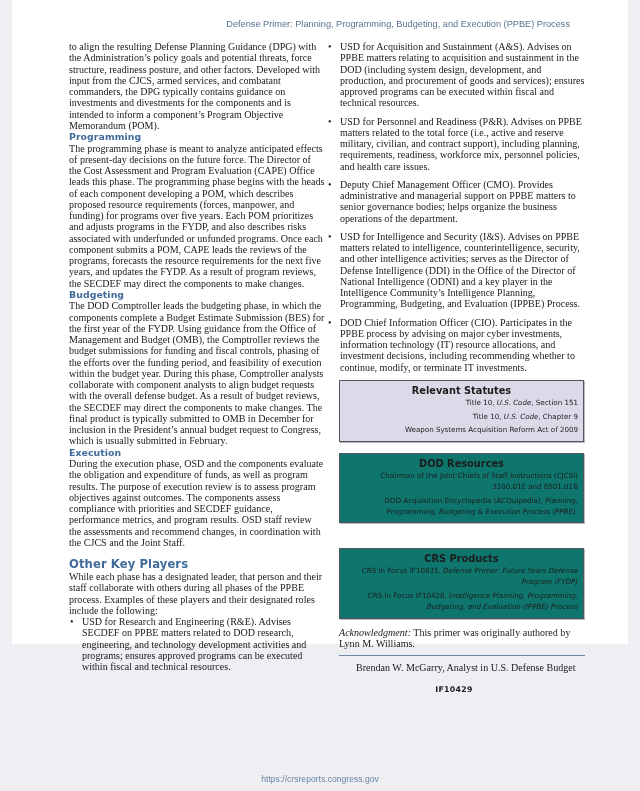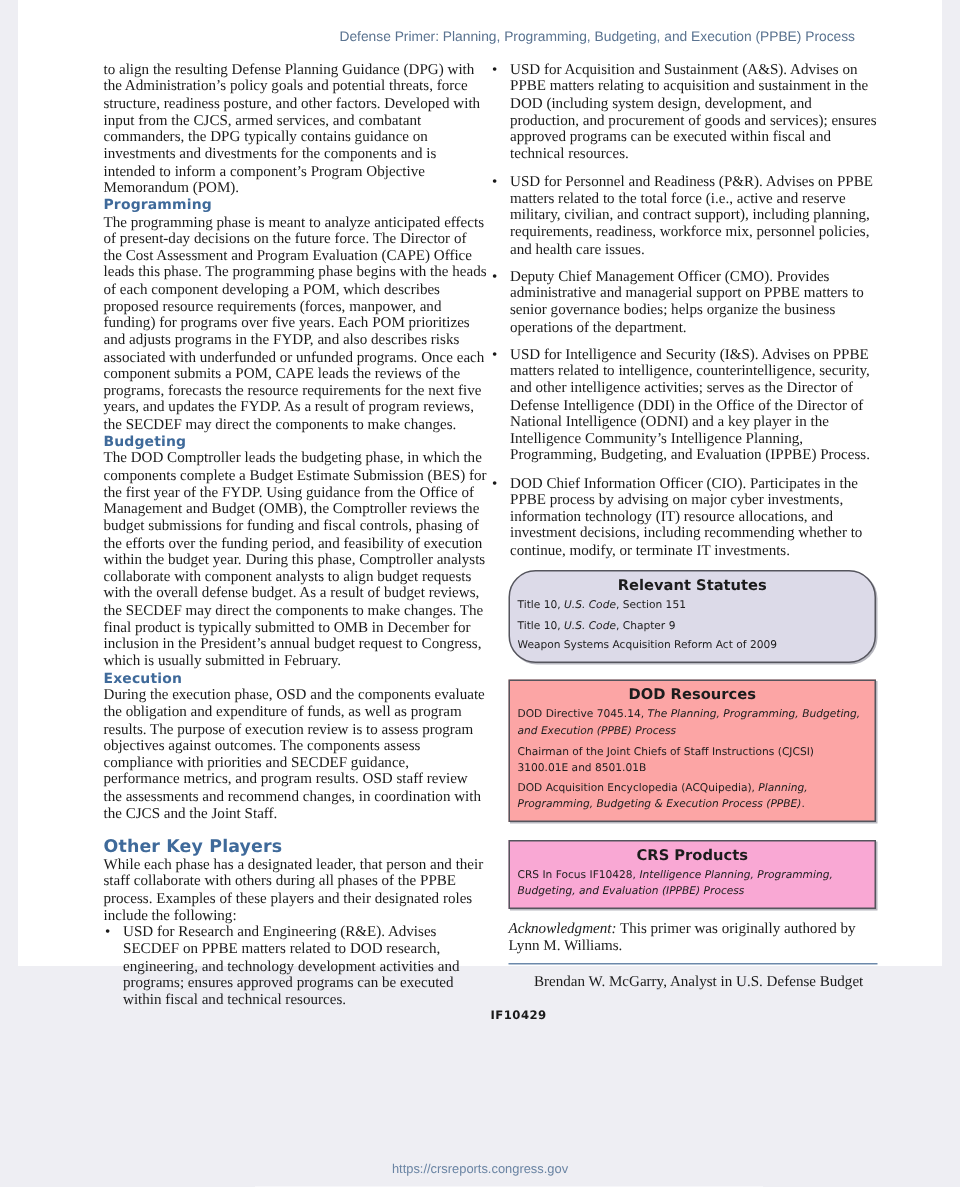--- a/index.html
+++ b/index.html
@@ -42,32 +42,32 @@
     padding: 3px 5px 5px 5px;
     font-family: "DejaVu Sans", sans-serif;
     font-size: 7.1px; line-height: 10.8px; color: #1c1c1c;
     box-shadow: 1px 1px 0 #b8b8c0;
     margin-left: 12px; width: 233px;
   }
   .box .box-title {
     text-align: center; font-weight: bold; font-size: 9.8px; line-height: 13px;
     margin-bottom: 1px;
   }
-  .box .entry { margin-bottom: 3px; }
+  .box .entry { margin-bottom: 3px; text-align: right; }
   .box .entry:last-child { margin-bottom: 0; }
   .box i { font-style: italic; }
-  .box-statutes { background: #dcdae8; margin-top: 2px; border-radius: 18px; }
-  .box-resources { background: #fca5a5; margin-top: 11px; }
-  .box-crs { background: #f9a8d4; margin-top: 12px; }
+  .box-statutes { background: #dcdae8; margin-top: 2px; }
+  .box-resources { background: #0f766e; margin-top: 11px; }
+  .box-crs { background: #0f766e; margin-top: 25px; }
   .ack { margin-top: 8px; margin-left: 12px; width: 250px; }
   .ack i { font-style: italic; }
   .sep { margin: 6px 0 6px 12px; width: 246px; height: 0; border-top: 1.5px solid #6c89ab; }
   .author { margin-left: 29px; }
   .ifnum {
-    text-align: left; margin-top: 11px; width: 254px;
+    text-align: center; margin-top: 11px; width: 254px;
     font-family: "DejaVu Sans", sans-serif; font-weight: bold; font-size: 7.8px;
     letter-spacing: 0.3px;
   }
   .footer-url {
     position: absolute; top: 774px; left: 0; width: 616px; text-align: center;
     font-family: "Liberation Sans", sans-serif; font-size: 8.6px; color: #6a84a3;
   }
 </style>
 </head>
 <body>
@@ -133,27 +133,27 @@
 
     <div class="box box-statutes">
       <div class="box-title">Relevant Statutes</div>
       <div class="entry"><span>Title 10, </span><i>U.S. Code</i><span>, Section 151</span></div>
       <div class="entry"><span>Title 10, </span><i>U.S. Code</i><span>, Chapter 9</span></div>
       <div class="entry"><span>Weapon Systems Acquisition Reform Act of 2009</span></div>
     </div>
 
     <div class="box box-resources">
       <div class="box-title">DOD Resources</div>
-      <div class="entry"><span>DOD Directive 7045.14, </span><i>The Planning, Programming, Budgeting, and Execution (PPBE) Process</i></div>
       <div class="entry"><span>Chairman of the Joint Chiefs of Staff Instructions (CJCSI) 3100.01E and 8501.01B</span></div>
       <div class="entry"><span>DOD Acquisition Encyclopedia (ACQuipedia), </span><i>Planning, Programming, Budgeting &amp; Execution Process (PPBE)</i><span>.</span></div>
     </div>
 
     <div class="box box-crs">
       <div class="box-title">CRS Products</div>
+      <div class="entry"><span>CRS In Focus IF10831, </span><i>Defense Primer: Future Years Defense Program (FYDP)</i></div>
       <div class="entry"><span>CRS In Focus IF10428, </span><i>Intelligence Planning, Programming, Budgeting, and Evaluation (IPPBE) Process</i></div>
     </div>
 
     <p class="ack"><i>Acknowledgment:</i><span> This primer was originally authored by Lynn M. Williams.</span></p>
 
     <div class="sep"></div>
 
     <p class="author"><span class="bold">Brendan W. McGarry</span><span>, Analyst in U.S. Defense Budget</span></p>
 
     <div class="ifnum">IF10429</div>

